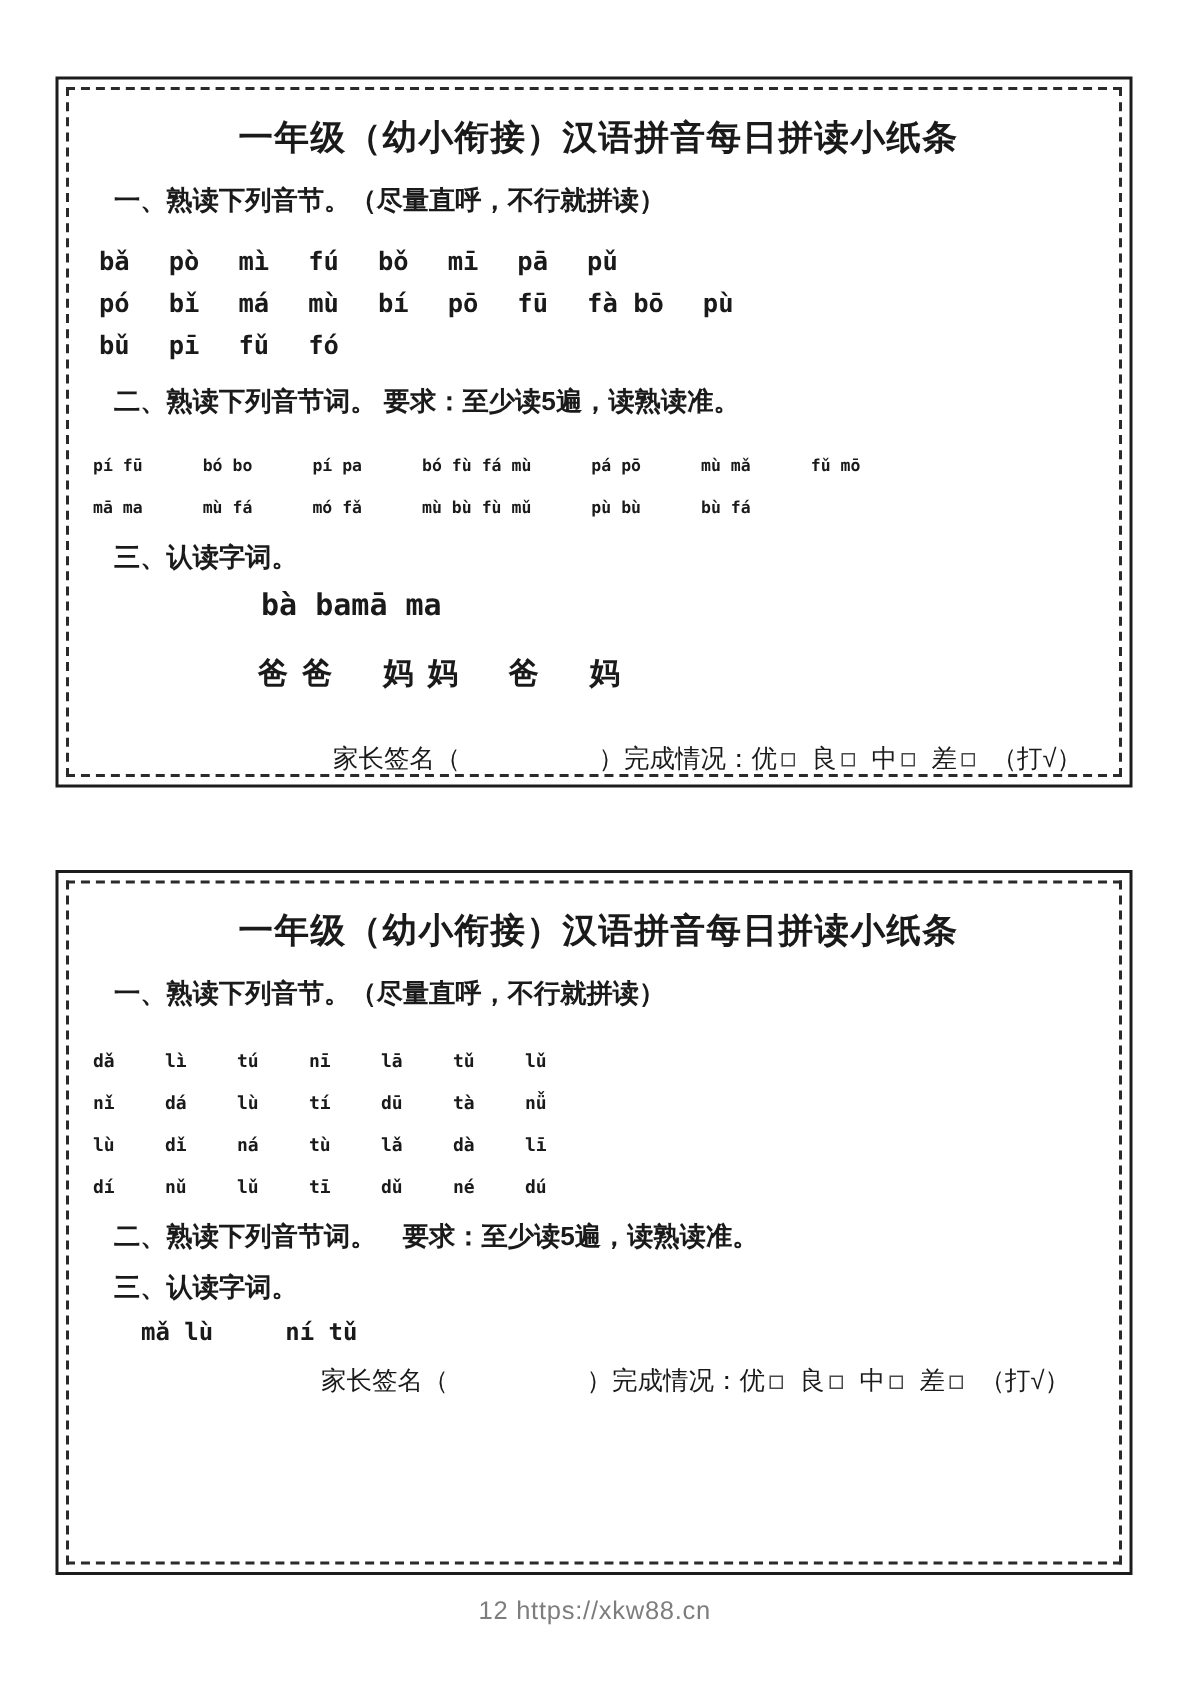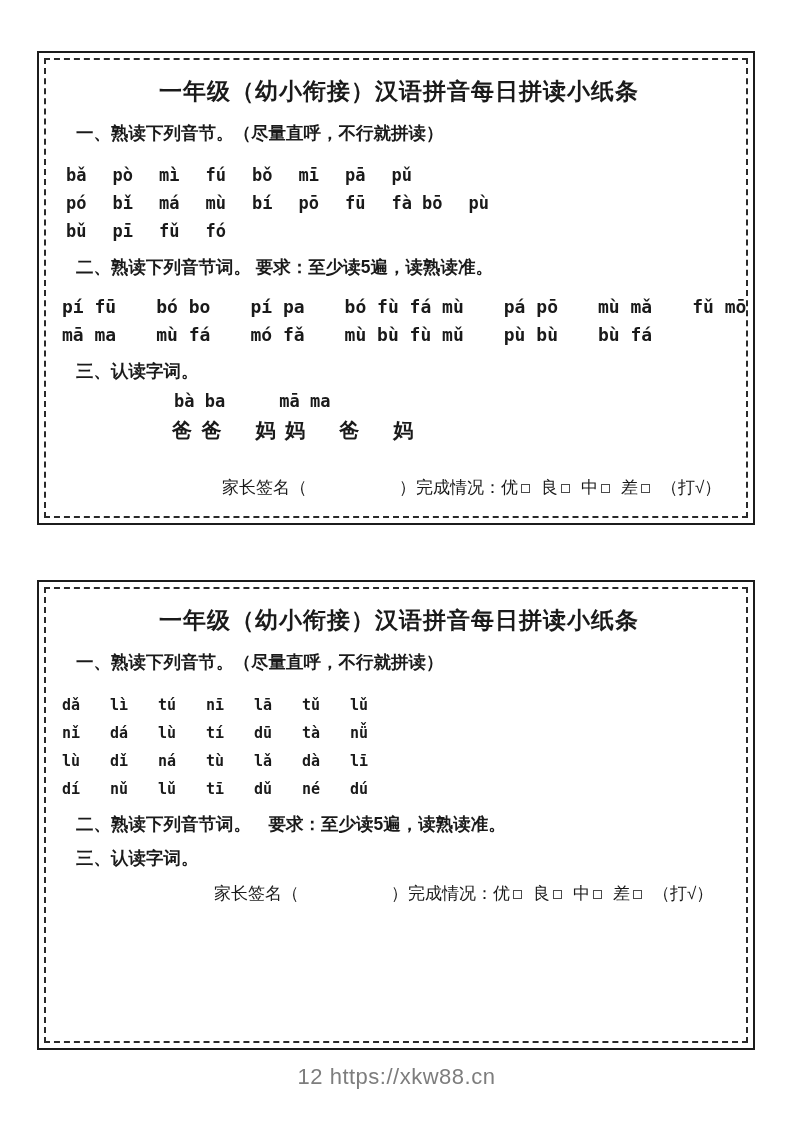--- a/index.html
+++ b/index.html
@@ -26,46 +26,46 @@
   .pin{font-family:"DejaVu Sans Mono","Liberation Mono",monospace;font-weight:bold;white-space:pre;}
   .rows{margin-top:12px;}
   .prow{display:flex;align-items:flex-end;}
   .syl{white-space:pre;}
 
   
   #sheet1 .s1rows .prow{gap:26px;height:28px;margin-left:4px;}
   #sheet1 .s1rows .syl{font-size:17px;}
   #sheet1 .s2rows{margin-top:10px;}
   #sheet1 .s2rows .prow{gap:40px;height:28px;}
-  #sheet1 .s2rows .syl{font-size:18px;}
-  #sheet1 .words-pinyin{margin:8px 0 0 112px;display:flex;gap:54px;font-size:17px;align-items:center;}
-  #sheet1 .words-hanzi{margin:6px 0 0 110px;display:flex;gap:32px;font-size:20px;font-weight:bold;letter-spacing:2px;}
+  #sheet1 .s2rows .syl{font-size:11px;}
+  #sheet1 .words-pinyin{margin:8px 0 0 112px;display:flex;font-size:20px;align-items:center;}
+  #sheet1 .words-hanzi{margin:20px 0 0 110px;display:flex;gap:32px;font-size:20px;font-weight:bold;letter-spacing:2px;}
   #sheet1 .sigline{margin:32px 0 0 160px;}
 
   
   #sheet2 .s1rows .prow{height:28px;}
-  #sheet2 .s1rows .syl{width:48px;font-size:15px;}
+  #sheet2 .s1rows .syl{width:48px;font-size:12px;}
   #sheet2 .s2rows{margin-top:8px;}
   #sheet2 .s2rows .prow{height:34px;}
   #sheet2 .s2rows .syl{font-size:16px;letter-spacing:0.3px;}
   #sheet2 .heading.h3{margin-top:10px;}
   #sheet2 .words-pinyin{margin:8px 0 0 32px;display:flex;gap:48px;font-size:16px;}
   #sheet2 .words-hanzi{margin:4px 0 0 30px;display:flex;gap:30px;font-size:20px;font-weight:bold;letter-spacing:2px;}
   #sheet2 .sigline{margin:12px 0 0 152px;}
 
   .sigline{font-size:17px;white-space:nowrap;}
   .blank{display:inline-block;width:92px;}
   .opt{margin-right:11px;}
   .cbox{
     display:inline-block;width:9px;height:9px;border:1px solid #4a4a4a;
     margin-left:3px;background:#fff;
   }
   .footer{
     position:absolute;top:1064px;left:0;width:100%;text-align:center;
-    color:#7d7d7d;font-size:22px;letter-spacing:0.5px;
+    color:#7d7d7d;font-size:17px;letter-spacing:0.5px;
   }
 </style>
 </head>
 <body>
 
 <div class="sheet" id="sheet1">
   <div class="inner">
     <div class="title">一年级（幼小衔接）汉语拼音每日拼读小纸条</div>
 
     <div class="heading">一、熟读下列音节。（尽量直呼，不行就拼读）</div>
@@ -175,20 +175,21 @@
           <span class="syl pin">tī</span>
           <span class="syl pin">dǔ</span>
           <span class="syl pin">né</span>
           <span class="syl pin">dú</span>
         </div>
       </div>
 
     <div class="heading">二、熟读下列音节词。　要求：至少读5遍，读熟读准。</div>
 
     <div class="heading h3">三、认读字词。</div>
+    <div class="words-pinyin pin"><span>mǎ lù</span><span>ní tǔ</span></div>
 
     <div class="sigline">
       <span>家长签名（</span><span class="blank"></span><span>）完成情况：</span><span><span class="opt">优<span class="cbox"></span></span><span class="opt">良<span class="cbox"></span></span><span class="opt">中<span class="cbox"></span></span><span class="opt">差<span class="cbox"></span></span></span><span>（打√）</span>
     </div>
   </div>
 </div>
 
 <div class="footer">12 https://xkw88.cn</div>
 
 </body></html>

